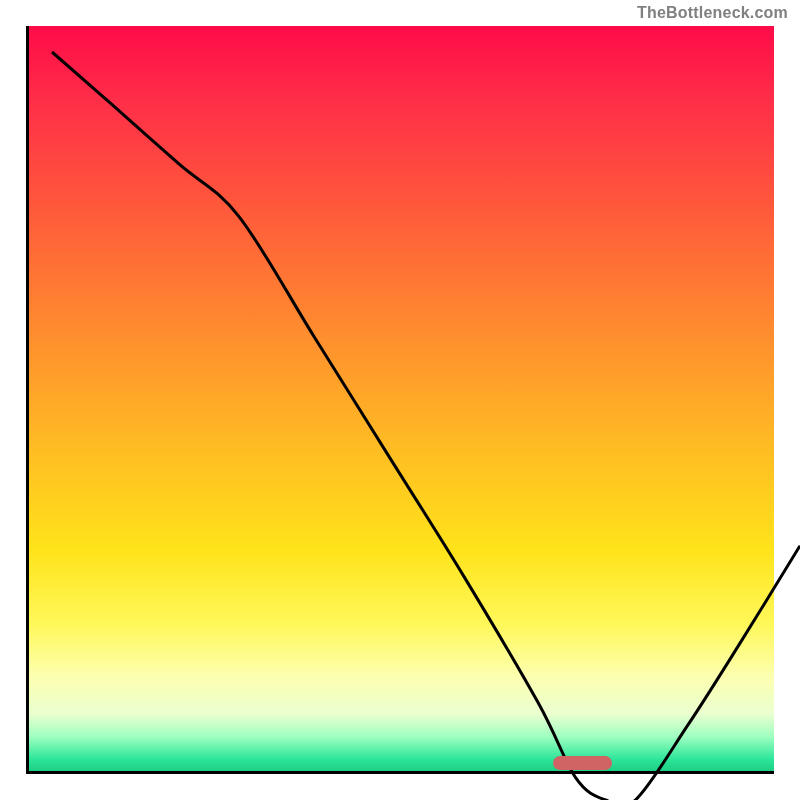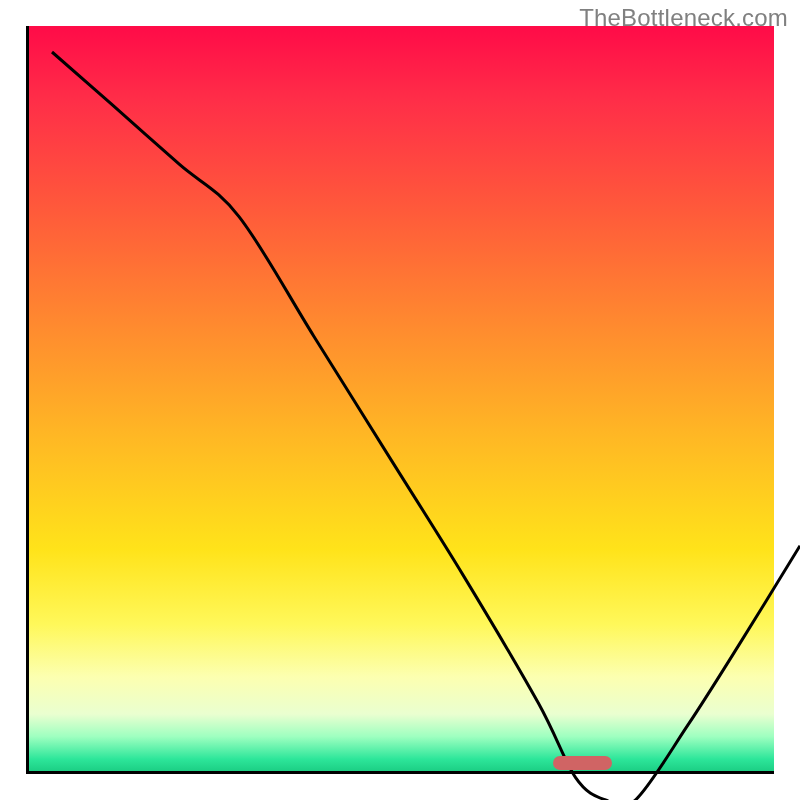--- a/index.html
+++ b/index.html
@@ -12,22 +12,22 @@
   }
   .canvas {
     position: relative;
     width: 800px;
     height: 800px;
   }
   .watermark {
     position: absolute;
     top: 4px;
     right: 12px;
-    font-size: 24px;
-    font-weight: normal;
+    font-size: 16px;
+    font-weight: bold;
     color: #808080;
     letter-spacing: 0.2px;
   }
   .plot-area {
     position: absolute;
     left: 26px;
     top: 26px;
     width: 748px;
     height: 748px;
     box-sizing: border-box;

